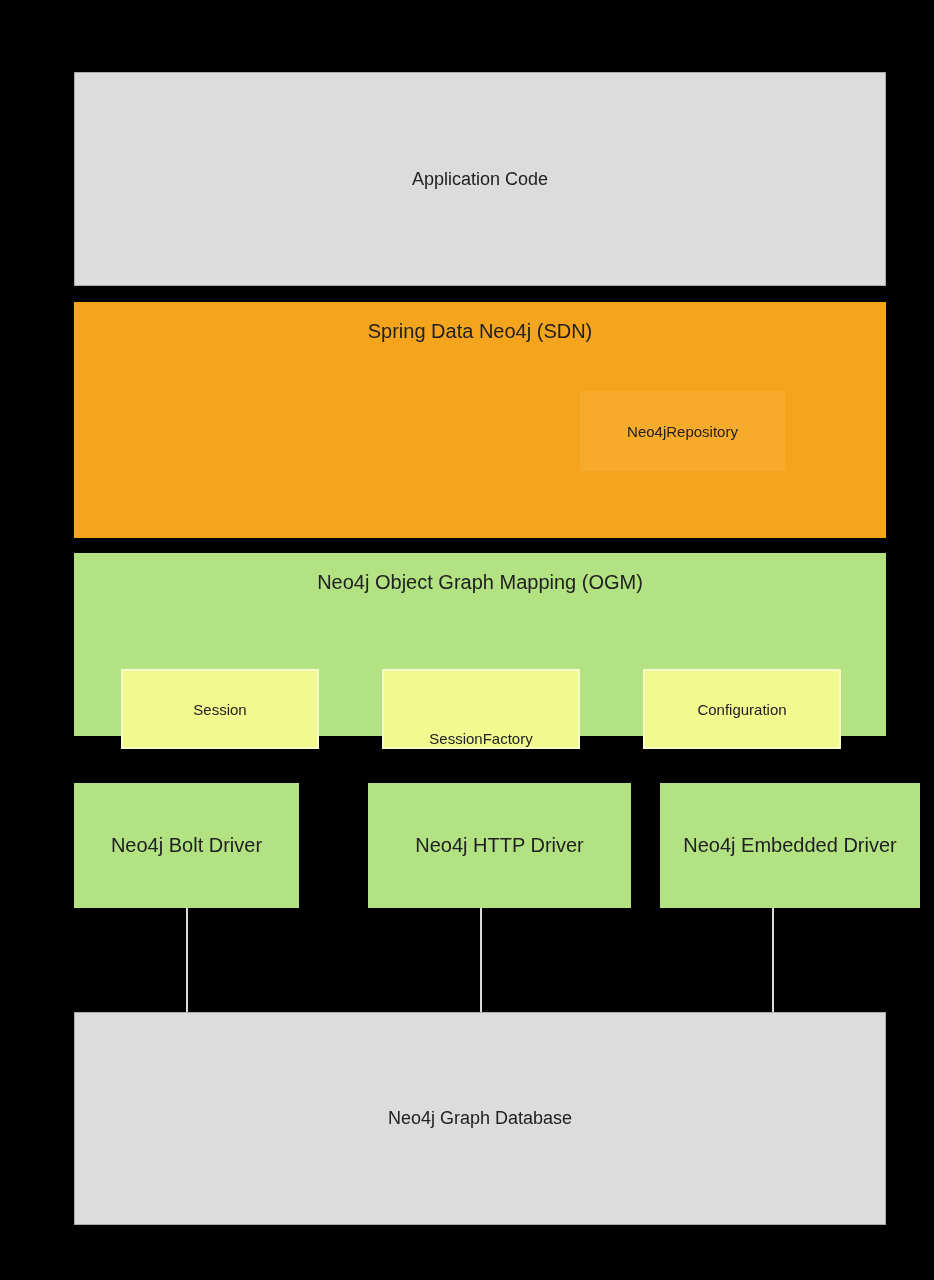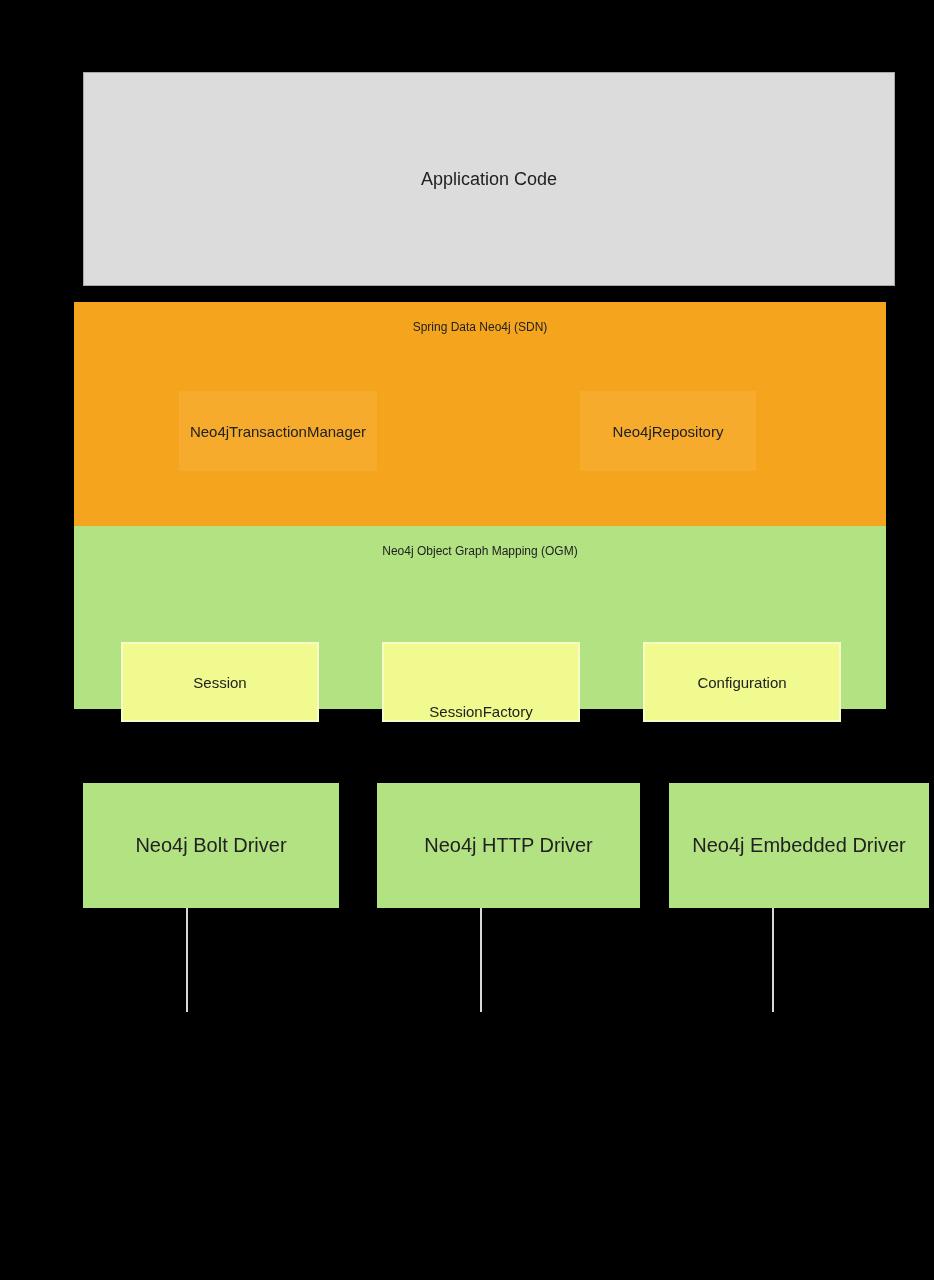--- a/index.html
+++ b/index.html
@@ -16,66 +16,66 @@
   *{margin:0;padding:0;box-sizing:border-box;}
   html,body{width:934px;height:1280px;}
   body{
     background:#000;
     font-family:"Liberation Sans", sans-serif;
     color:var(--text);
     position:relative;
     overflow:hidden;
   }
   .canvas{position:absolute;inset:0;}
-  .box{position:absolute;display:flex;align-items:center;justify-content:center;text-align:center;margin-left:9px;}
+  .box{position:absolute;display:flex;align-items:center;justify-content:center;text-align:center;}
 
   .gray-layer{
     left:74px;width:812px;height:214px;
     background:var(--gray-fill);
     border:1px solid var(--gray-border);
     font-size:18px;
   }
   #app-layer{top:72px;}
   #db-layer{top:1012px;height:213px;}
 
   .section{
     position:absolute;left:74px;width:812px;
   }
   #sdn-layer{top:302px;height:236px;background:var(--orange-fill);}
-  #ogm-layer{top:526px;height:183px;background:var(--green-fill);}
+  #ogm-layer{top:553px;height:183px;background:var(--green-fill);}
 
   .section-title{
     position:absolute;top:18px;left:0;right:0;
-    text-align:center;font-size:12px;color:var(--text);
+    text-align:center;font-size:20px;color:var(--text);
   }
 
   .sub-box{
     position:absolute;height:80px;
     display:flex;align-items:center;justify-content:center;
     font-size:15px;text-align:center;
   }
   .orange-sub{background:var(--orange-component-fill);top:89px;}
   #tx-manager{left:105px;width:198px;}
-  #repository{left:506px;width:176px;}
+  #repository{left:506px;width:205px;}
 
   .yellow-sub{
     background:var(--yellow-fill);
     border:2px solid var(--yellow-border);
     top:97px;width:198px;margin-top:19px;
   }
   #session{left:47px;}
   #session-factory{left:308px;align-items:flex-end;}
   #configuration{left:569px;}
 
   .driver{
     top:783px;height:125px;
     background:var(--green-fill);
     font-size:20px;
   }
-  #driver-bolt{left:74px;width:256px;}
+  #driver-bolt{left:74px;width:225px;}
   #driver-http{left:368px;width:263px;}
   #driver-embedded{left:660px;width:260px;}
 
   .connector{
     position:absolute;top:908px;height:104px;width:2px;
     background:var(--connector);
   }
   #connector-bolt{left:186px;}
   #connector-http{left:480px;}
   #connector-embedded{left:772px;}
@@ -84,23 +84,20 @@
 <body style="background: rgb(0, 0, 0);">
 
 <div class="canvas">
 
   <div class="box gray-layer" id="app-layer">
     <span>Application Code</span>
   </div>
 
   <div class="section" id="sdn-layer">
     <div class="section-title">Spring Data Neo4j (SDN)</div>
-    <div class="sub-box orange-sub" id="tx-manager">
-      <span>Neo4jTransactionManager</span>
-    </div>
     <div class="sub-box orange-sub" id="repository">
       <span>Neo4jRepository</span>
     </div>
   </div>
 
   <div class="section" id="ogm-layer">
     <div class="section-title">Neo4j Object Graph Mapping (OGM)</div>
     <div class="sub-box yellow-sub" id="session">
       <span>Session</span>
     </div>
@@ -119,14 +116,17 @@
     <span>Neo4j HTTP Driver</span>
   </div>
   <div class="box driver" id="driver-embedded">
     <span>Neo4j Embedded Driver</span>
   </div>
 
   <div class="connector" id="connector-bolt"></div>
   <div class="connector" id="connector-http"></div>
   <div class="connector" id="connector-embedded"></div>
 
+  <div class="box gray-layer" id="db-layer">
+    <span>Neo4j Graph Database</span>
+  </div>
 
 </div>
 
 </body></html>

